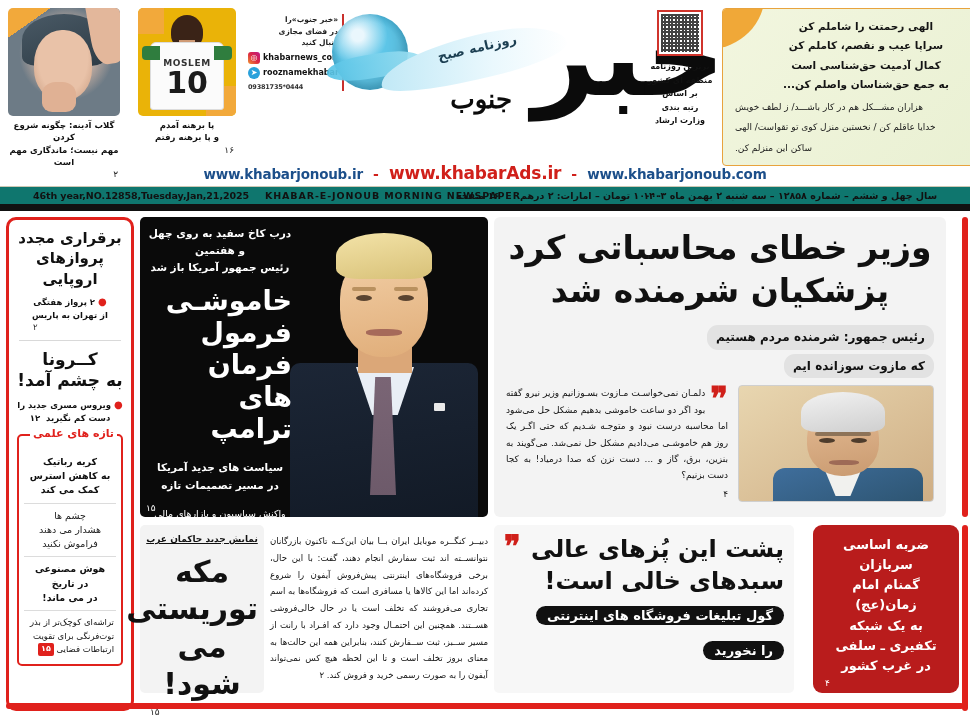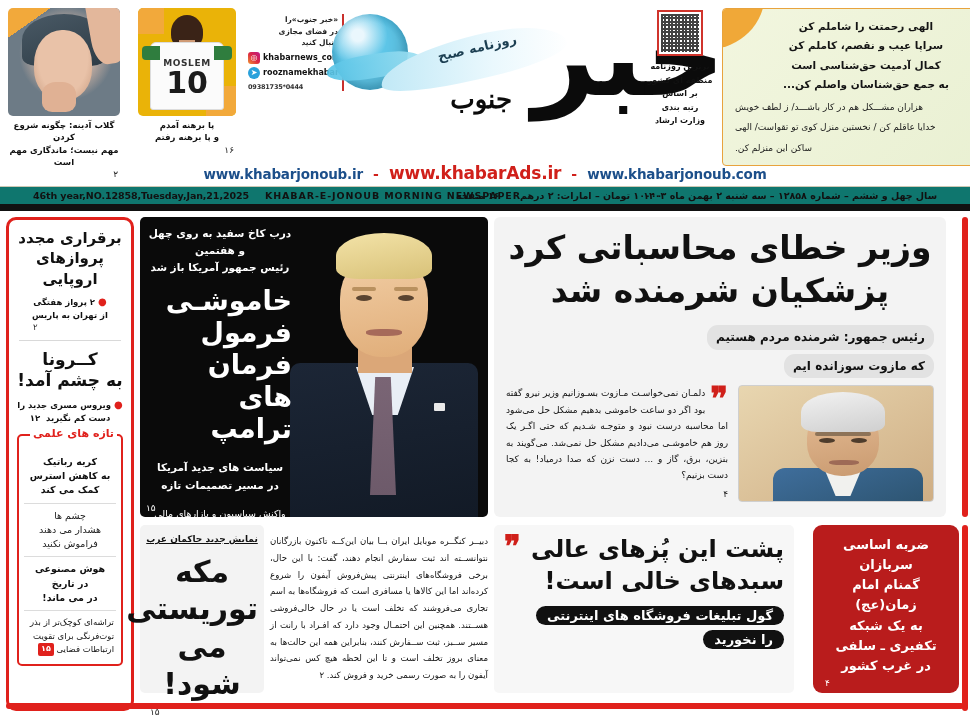--- a/index.html
+++ b/index.html
@@ -359,21 +359,21 @@
   }
   .bs-head {
     font-size:24px; font-weight:700; color:#111; direction:rtl; text-align:right;
     line-height:1.35; letter-spacing:-.5px;
   }
   .bs-tag {
     display:block; width:fit-content; margin:8px 0 0 auto;
     background:#111; color:#fff; font-size:13px; font-weight:700;
     border-radius:13px; padding:2px 11px; direction:rtl;
   }
-  .bs-tag.t2 { margin-top:5px; margin-left:84px; }
+  .bs-tag.t2 { margin-top:16px; margin-left:84px; }
   .bs-quote { position:absolute; left:10px; top:10px; font-size:31px; color:#d0201a;
     font-weight:700; line-height:.75; font-family:"DejaVu Serif","Liberation Serif",serif; }
 
   .redbox {
     position:absolute; left:800px; top:310px; width:146px; height:168px;
     background:#b91c1c; border-radius:9px; padding:10px 8px;margin-left:13px;
   }
   .rb-line {
     font-size:13px; font-weight:700; color:#fff; direction:rtl; text-align:center;
     line-height:1.55;

